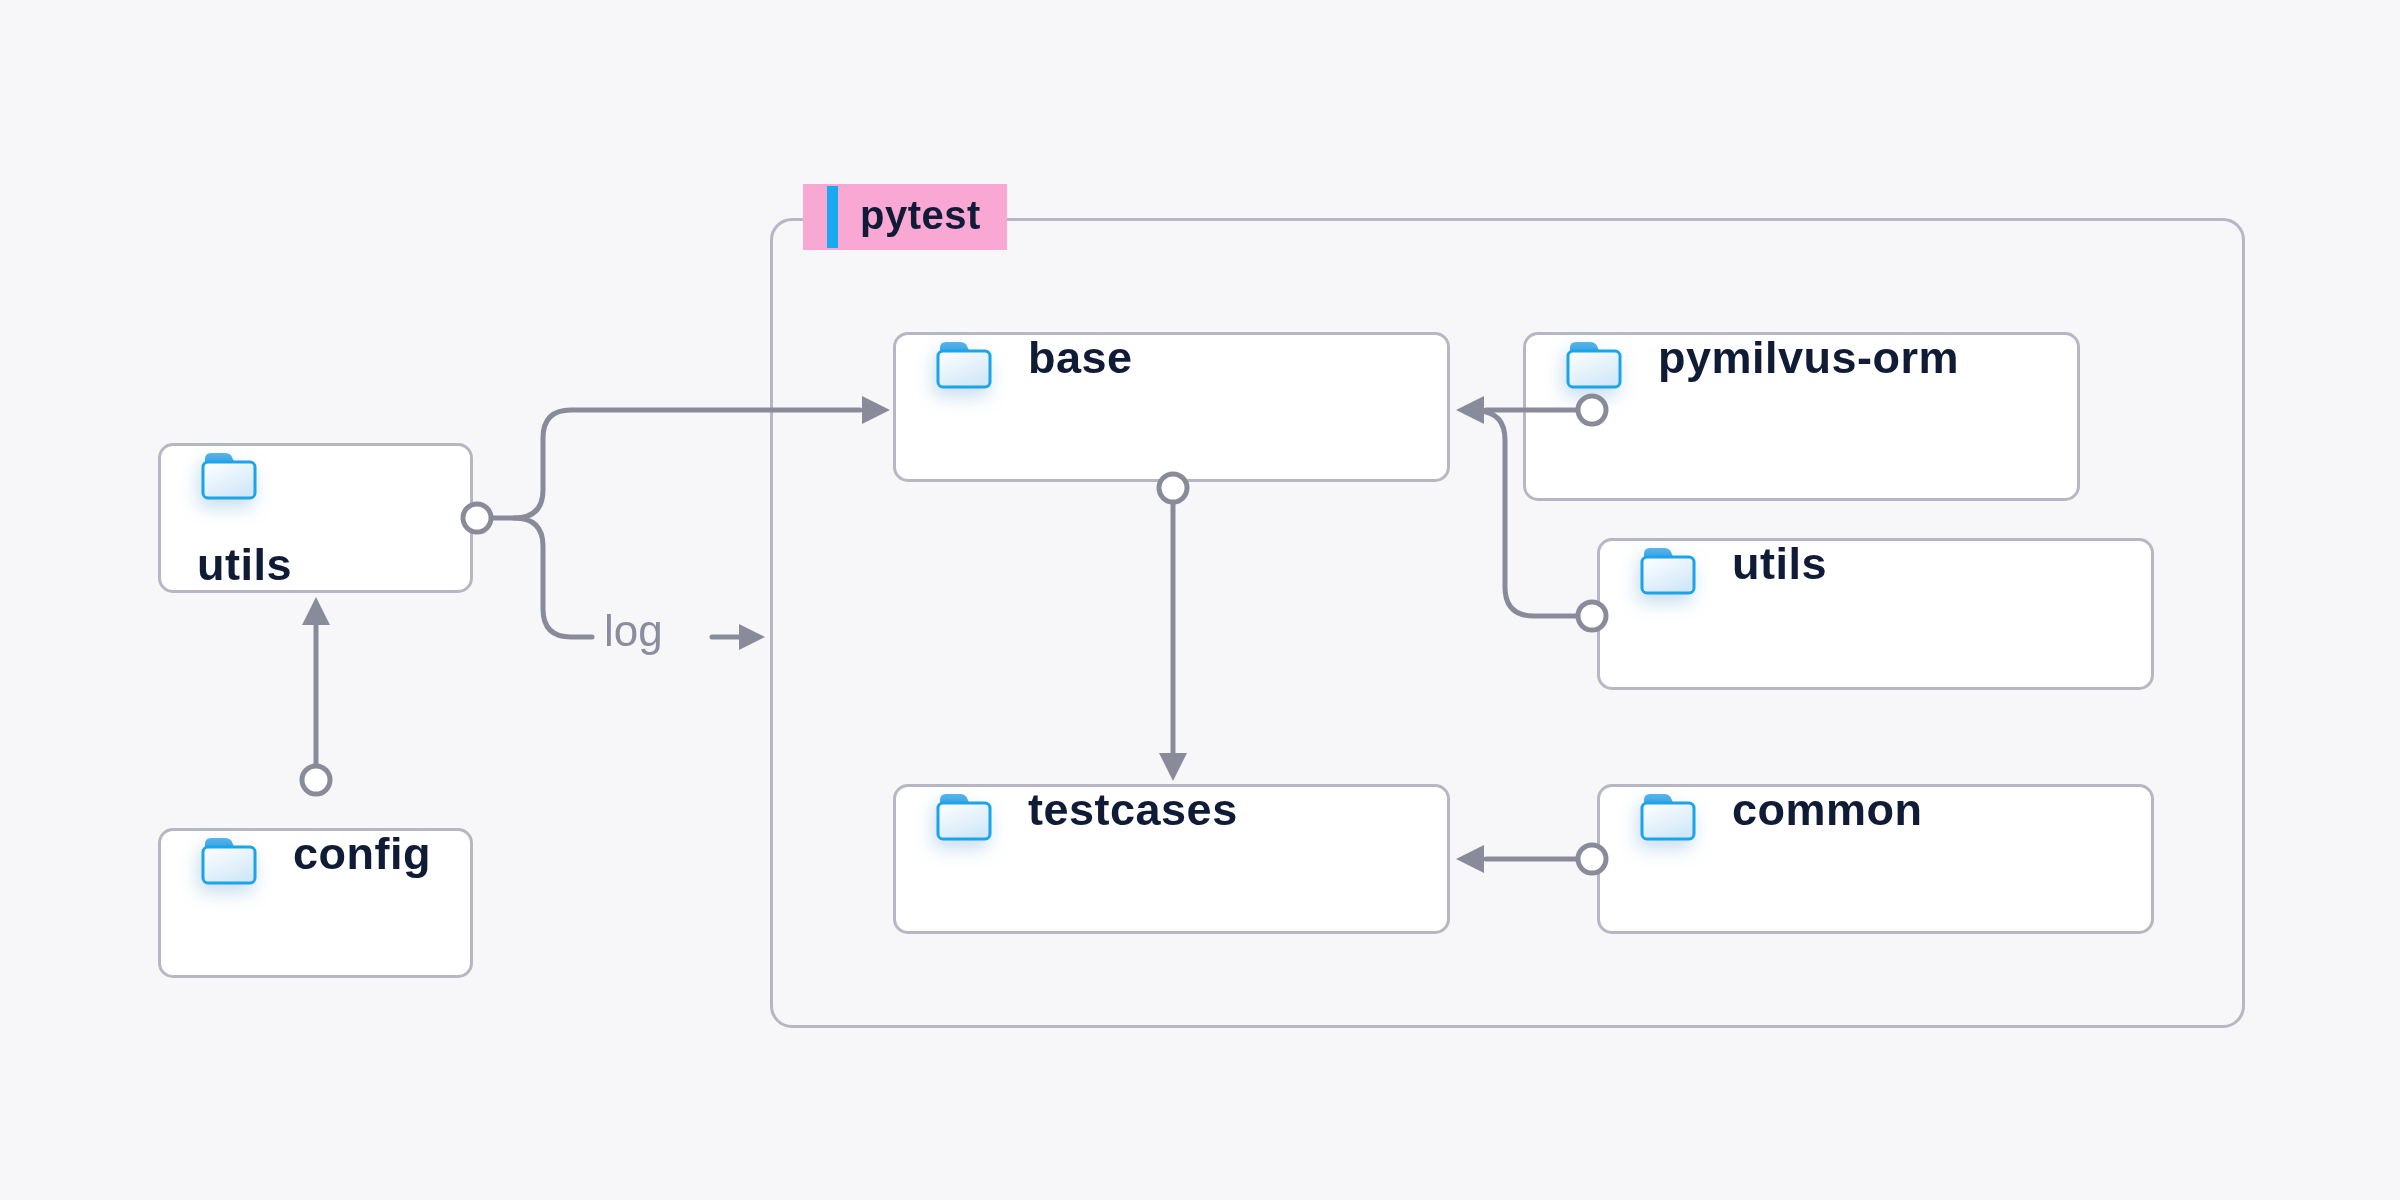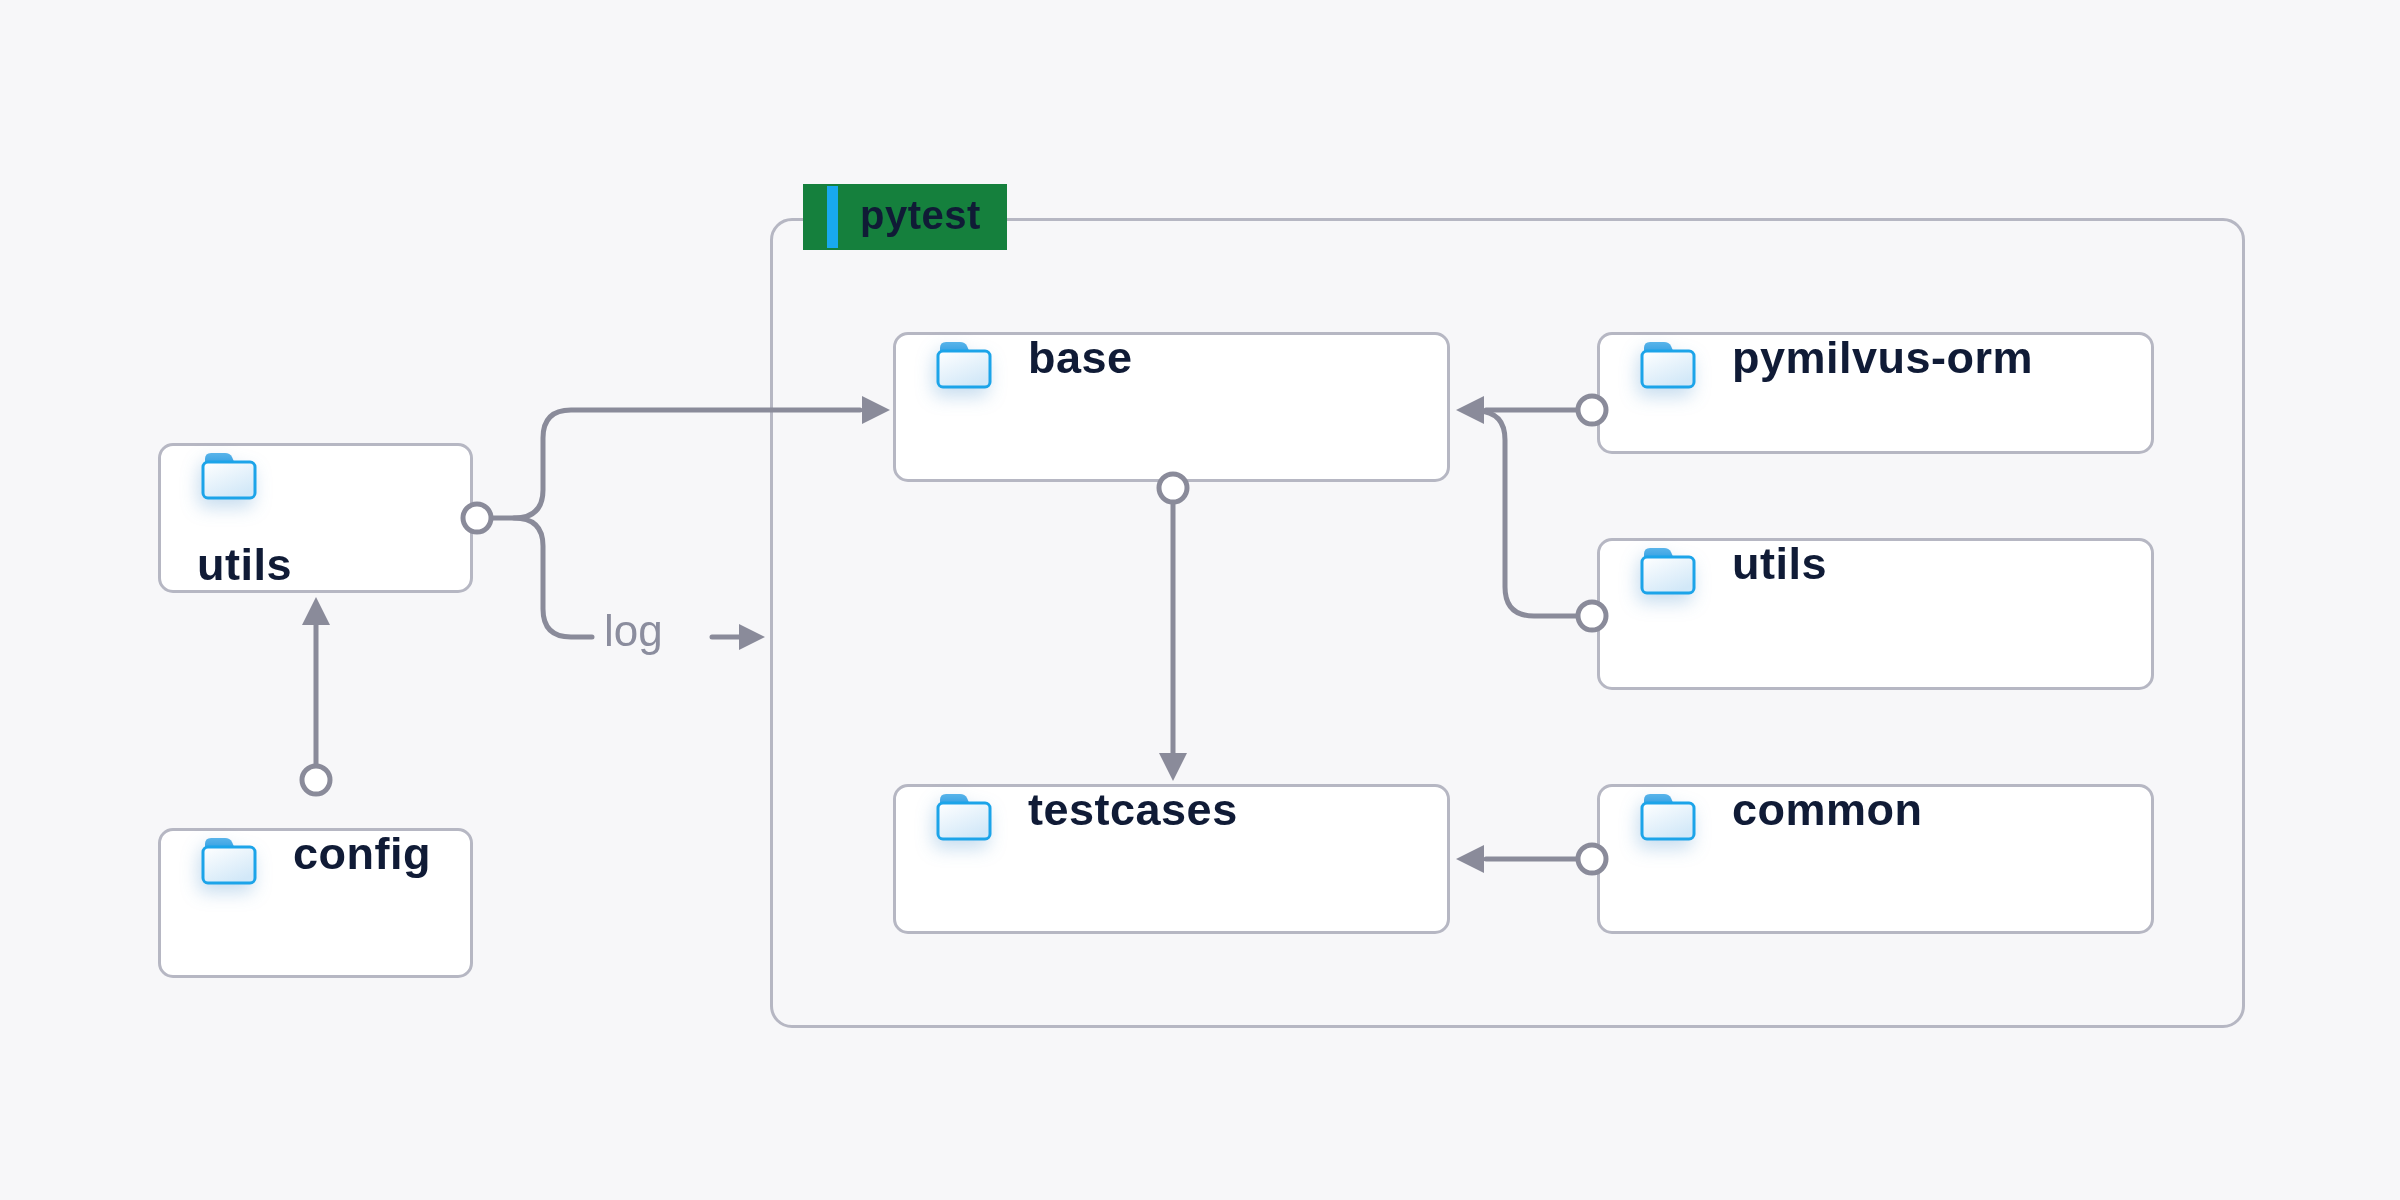--- a/index.html
+++ b/index.html
@@ -10,21 +10,21 @@
   }
   .canvas{position:absolute;inset:0;}
   
   .container-box{
     position:absolute;left:770px;top:218px;width:1475px;height:810px;
     border:3px solid #b6b7c3;border-radius:22px;box-sizing:border-box;
   }
   .container-label{
     position:absolute;left:803px;top:184px;height:66px;
     display:flex;align-items:center;gap:22px;
-    background:#15803d;padding:0 26px 0 24px;
+    background:#f9a8d4;padding:0 26px 0 24px;
   }
   .container-label .bar{width:11px;height:62px;background:#18a9ee;}
   .container-label .ctext{
     font-size:40px;font-weight:700;color:#101b36;letter-spacing:.5px;line-height:1;
     padding-bottom:4px;
   }
   
   .node{
     position:absolute;background:#ffffff;
     border:3px solid #b6b7c3;border-radius:15px;box-sizing:border-box;
@@ -32,21 +32,21 @@
   }
   .node .label{
     font-size:45px;font-weight:700;color:#101b36;letter-spacing:.5px;line-height:1;
     padding-bottom:6px;
   }
   .folder{width:64px;height:56px;flex:0 0 64px;
     filter:drop-shadow(-3px 8px 9px rgba(30,120,190,.25));}
   #node-utils     {left:158px; top:443px; width:315px; height:150px;flex-direction:column;}
   #node-config    {left:158px; top:784px; width:315px; height:150px;margin-top:44px;}
   #node-base      {left:893px; top:332px; width:557px; height:150px;}
-  #node-pymilvus  {left:1597px;top:332px; width:557px; height:122px;}
+  #node-pymilvus  {left:1523px;top:332px; width:557px; height:169px;}
   #node-check     {left:1597px;top:538px; width:557px; height:152px;}
   #node-testcases {left:893px; top:784px; width:557px; height:150px;}
   #node-common    {left:1597px;top:784px; width:557px; height:150px;}
   
   .edge-label{
     position:absolute;left:604px;top:609px;
     font-size:44px;font-weight:500;color:#8b8d9e;line-height:1;
   }
   
   .connectors{position:absolute;inset:0;pointer-events:none;}

